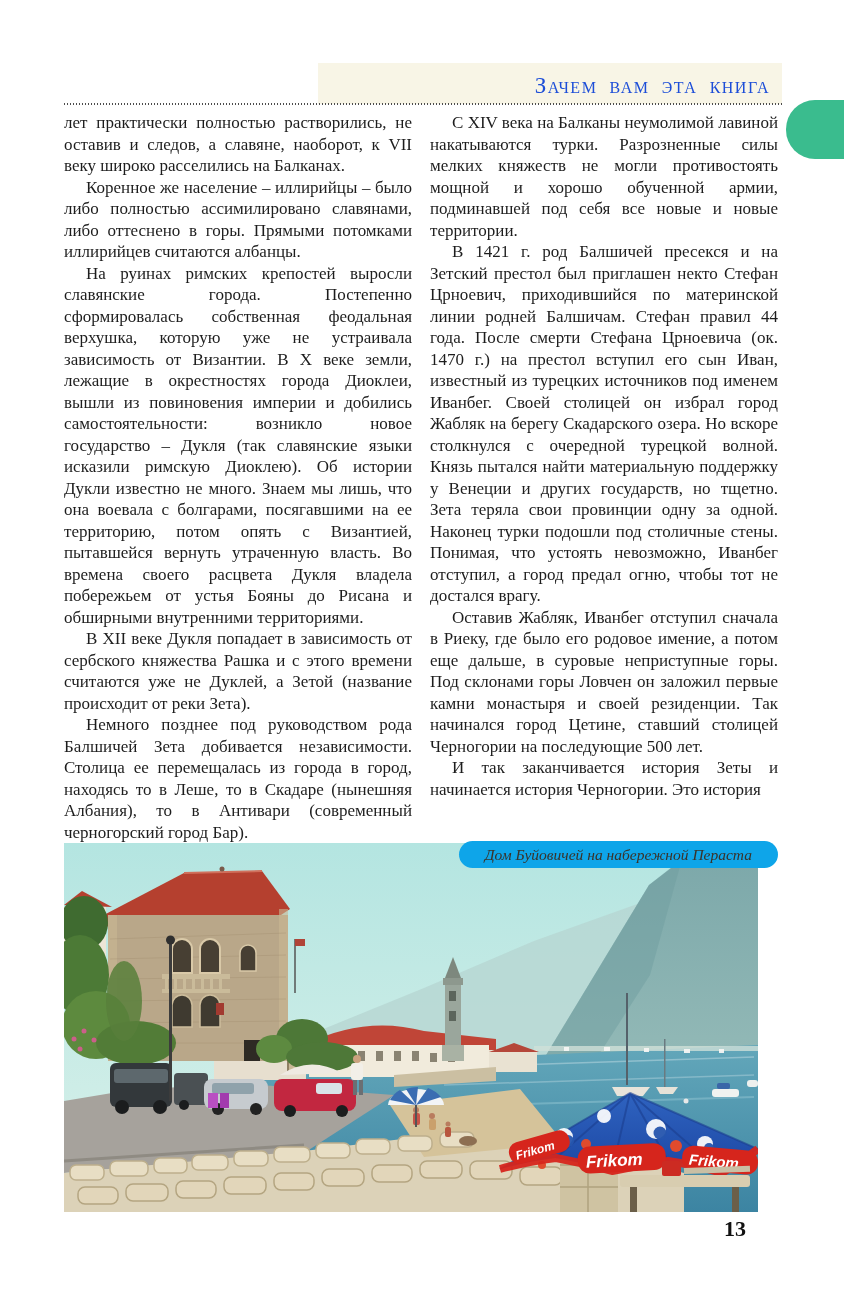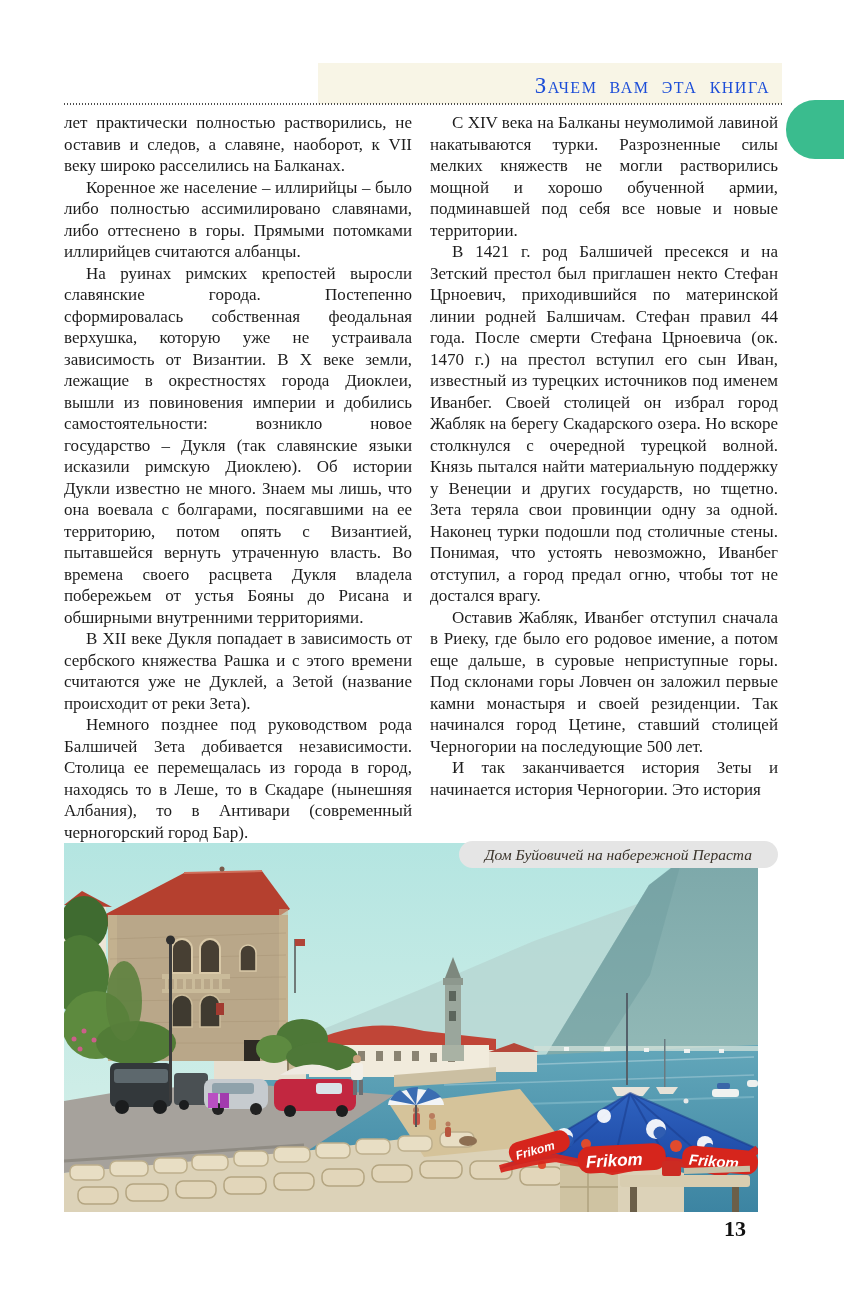--- a/index.html
+++ b/index.html
@@ -21,21 +21,21 @@
             background:#3abc8e;border-radius:29px 0 0 29px;}
 
   .columns{position:absolute;left:64px;top:112px;width:718px;display:flex;gap:18px;}
   .col{width:348px;font-size:17px;line-height:21.5px;text-align:justify;}
   .para{margin:0;}
   .para.indent{text-indent:22px;}
 
   .photo{position:absolute;left:64px;top:843px;width:694px;height:369px;margin:0;}
   .photo svg{display:block;width:694px;height:369px;}
   .caption{position:absolute;top:-2px;right:-20px;height:27px;line-height:27px;
-           padding:0 26px;background:#e5e5e5;border-radius:15px;
+           padding:0 26px;background:#0ea5e9;border-radius:15px;
            font-style:italic;font-size:15.5px;color:#3a332a;white-space:nowrap;}
 
   .page-number{position:absolute;left:686px;top:1216px;width:60px;text-align:right;
                font-weight:bold;font-size:22px;color:#111;}
 </style>
 </head>
 <body>
 
 <div class="page">
 
@@ -47,21 +47,21 @@
 
   <div class="columns">
     <div class="col">
       <p class="para">лет практически полностью растворились, не оставив и следов, а славяне, наоборот, к VII веку широко расселились на Балканах.</p>
       <p class="para indent">Коренное же население – иллирийцы – было либо полностью ассимилировано славянами, либо оттеснено в горы. Прямыми потомками иллирийцев считаются албанцы.</p>
       <p class="para indent">На руинах римских крепостей выросли славянские города. Постепенно сформировалась собственная феодальная верхушка, которую уже не устраивала зависимость от Византии. В X веке земли, лежащие в окрестностях города Диоклеи, вышли из повиновения империи и добились самостоятельности: возникло новое государство – Дукля (так славянские языки исказили римскую Диоклею). Об истории Дукли известно не много. Знаем мы лишь, что она воевала с болгарами, посягавшими на ее территорию, потом опять с Византией, пытавшейся вернуть утраченную власть. Во времена своего расцвета Дукля владела побережьем от устья Бояны до Рисана и обширными внутренними территориями.</p>
       <p class="para indent">В XII веке Дукля попадает в зависимость от сербского княжества Рашка и с этого времени считаются уже не Дуклей, а Зетой (название происходит от реки Зета).</p>
       <p class="para indent">Немного позднее под руководством рода Балшичей Зета добивается независимости. Столица ее перемещалась из города в город, находясь то в Леше, то в Скадаре (нынешняя Албания), то в Антивари (современный черногорский город Бар).</p>
     </div>
     <div class="col">
-      <p class="para indent">С XIV века на Балканы неумолимой лавиной накатываются турки. Разрозненные силы мелких княжеств не могли растворились мощной и хорошо обученной армии, подминавшей под себя все новые и новые территории.</p>
+      <p class="para indent">С XIV века на Балканы неумолимой лавиной накатываются турки. Разрозненные силы мелких княжеств не могли противостоять мощной и хорошо обученной армии, подминавшей под себя все новые и новые территории.</p>
       <p class="para indent">В 1421 г. род Балшичей пресекся и на Зетский престол был приглашен некто Стефан Црноевич, приходившийся по материнской линии родней Балшичам. Стефан правил 44 года. После смерти Стефана Црноевича (ок. 1470 г.) на престол вступил его сын Иван, известный из турецких источников под именем Иванбег. Своей столицей он избрал город Жабляк на берегу Скадарского озера. Но вскоре столкнулся с очередной турецкой волной. Князь пытался найти материальную поддержку у Венеции и других государств, но тщетно. Зета теряла свои провинции одну за одной. Наконец турки подошли под столичные стены. Понимая, что устоять невозможно, Иванбег отступил, а город предал огню, чтобы тот не достался врагу.</p>
       <p class="para indent">Оставив Жабляк, Иванбег отступил сначала в Риеку, где было его родовое имение, а потом еще дальше, в суровые неприступные горы. Под склонами горы Ловчен он заложил первые камни монастыря и своей резиденции. Так начинался город Цетине, ставший столицей Черногории на последующие 500 лет.</p>
       <p class="para indent">И так заканчивается история Зеты и начинается история Черногории. Это история</p>
     </div>
   </div>
 
   <figure class="photo">
     <svg viewBox="0 0 694 369" xmlns="http://www.w3.org/2000/svg">
       <defs>
         <linearGradient id="sky" x1="0" y1="0" x2="0" y2="1">

